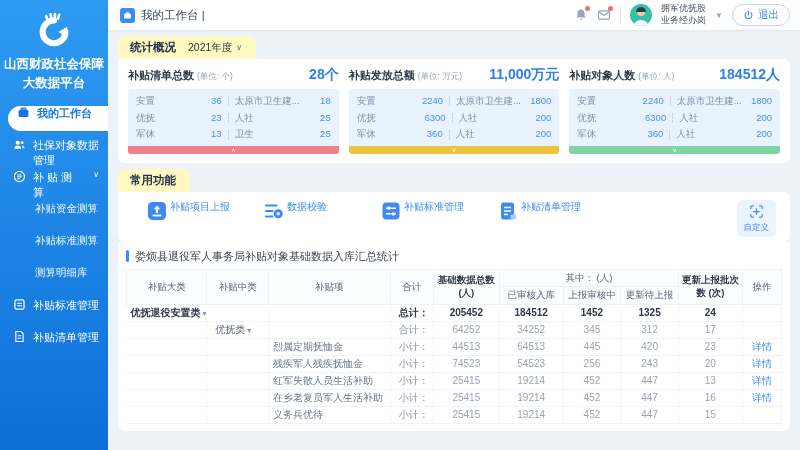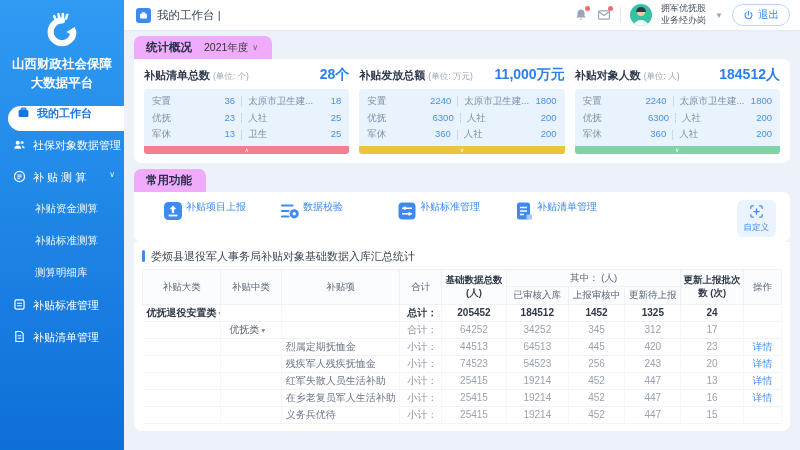--- a/index.html
+++ b/index.html
@@ -1,21 +1,21 @@
 <!DOCTYPE html>
 <html><head>
 <meta charset="utf-8">
 <style>
   * { box-sizing: border-box; margin: 0; padding: 0; }
   html,body { width:800px; height:450px; overflow:hidden; }
   body { font-family:"Liberation Sans","DejaVu Sans",sans-serif; background:#edf2f9; font-size:11px; color:#333; }
   .app { display:flex; width:800px; height:450px; }
 
   
-  .sidebar { width:124px; flex-shrink:0; background:linear-gradient(180deg,#2f9bf3,#0d6fd8); color:#fff; padding-top:8px; }
+  .sidebar { width:108px; flex-shrink:0; background:linear-gradient(180deg,#2f9bf3,#0d6fd8); color:#fff; padding-top:8px; }
   .logo-wrap { display:flex; justify-content:center; padding-top:2px; }
   .brand { text-align:center; font-size:12.5px; font-weight:bold; line-height:1.55; margin-top:3px; }
   .side-menu { margin-top:12px; }
   .menu-item { display:flex; align-items:flex-start; gap:7px; height:25px; padding-left:13px; font-size:11px; color:#fff; cursor:pointer; margin:7px 0; }
   .menu-item.active { background:#fff; color:#1576df; font-weight:bold; border-radius:13px 0 0 13px; margin-left:8px; padding-left:9px; }
   .menu-item.sub { padding-left:35px; font-size:10.5px; opacity:.95; }
   .mi-icon { width:13px; height:13px; display:inline-flex; flex-shrink:0; }
   .mi-icon svg { width:13px; height:13px; display:block; }
   .mi-caret { margin-left:auto; margin-right:9px; font-size:8px; opacity:.9; }
 
@@ -35,21 +35,21 @@
   .av-head { position:absolute; top:4px; left:7px; width:8px; height:8px; border-radius:50%; background:#f3c9a2; }
   .av-hair { position:absolute; top:3px; left:6px; width:10px; height:4.5px; border-radius:5px 5px 0 0; background:#2e3b4e; }
   .role { font-size:9px; color:#4a5362; line-height:1.3; cursor:pointer; }
   .role-caret { font-size:8px; color:#9aa5b6; cursor:pointer; }
   .logout-btn { display:flex; align-items:center; gap:4px; border:1px solid #bcd6f6; color:#3d8bf2; border-radius:13px; padding:3px 10px; font-size:10.5px; background:#fff; cursor:pointer;justify-content:center; }
   .logout-btn svg { width:11px; height:11px; }
 
   .content { flex:1; padding:6px 10px 8px; overflow:hidden; }
 
   
-  .section-tab { display:inline-flex; align-items:center; gap:12px; background:#f0abfc; border-radius:7px 7px 0 0; padding:4px 14px 4px 12px; font-size:11.5px; font-weight:bold; color:#25304a; }
+  .section-tab { display:inline-flex; align-items:center; gap:12px; background:#fef9c3; border-radius:7px 7px 0 0; padding:4px 14px 4px 12px; font-size:11.5px; font-weight:bold; color:#25304a; }
   .year-select { font-weight:normal; font-size:10.5px; color:#333; display:inline-flex; align-items:center; gap:4px; cursor:pointer; }
   .year-caret { font-size:8px; color:#666; }
   .panel { background:#fff; border-radius:0 7px 7px 7px; }
 
   
   .stats-panel { padding:7px 10px 9px; display:flex; gap:10px; }
   .stat-card { flex:1; min-width:0; }
   .sc-head { display:flex; align-items:baseline; margin-bottom:5px; }
   .sc-title { font-size:11px; font-weight:bold; color:#2f3a4e; white-space:nowrap; }
   .sc-unit { font-size:8.5px; color:#99a4b6; margin-left:3px; white-space:nowrap; }

